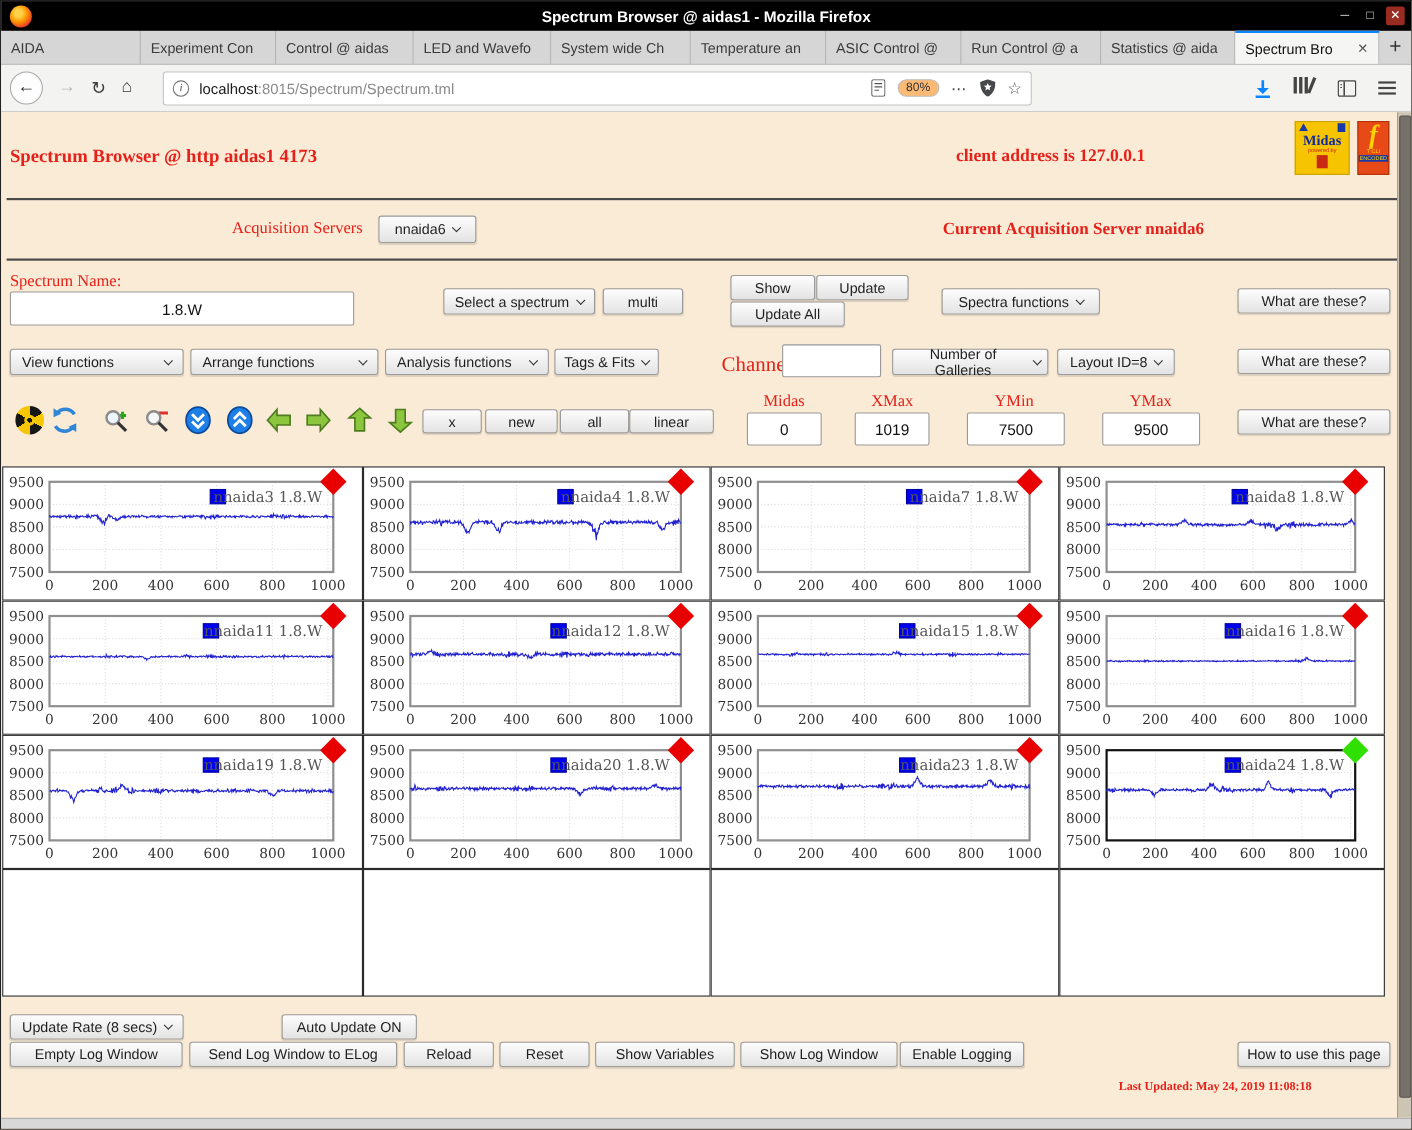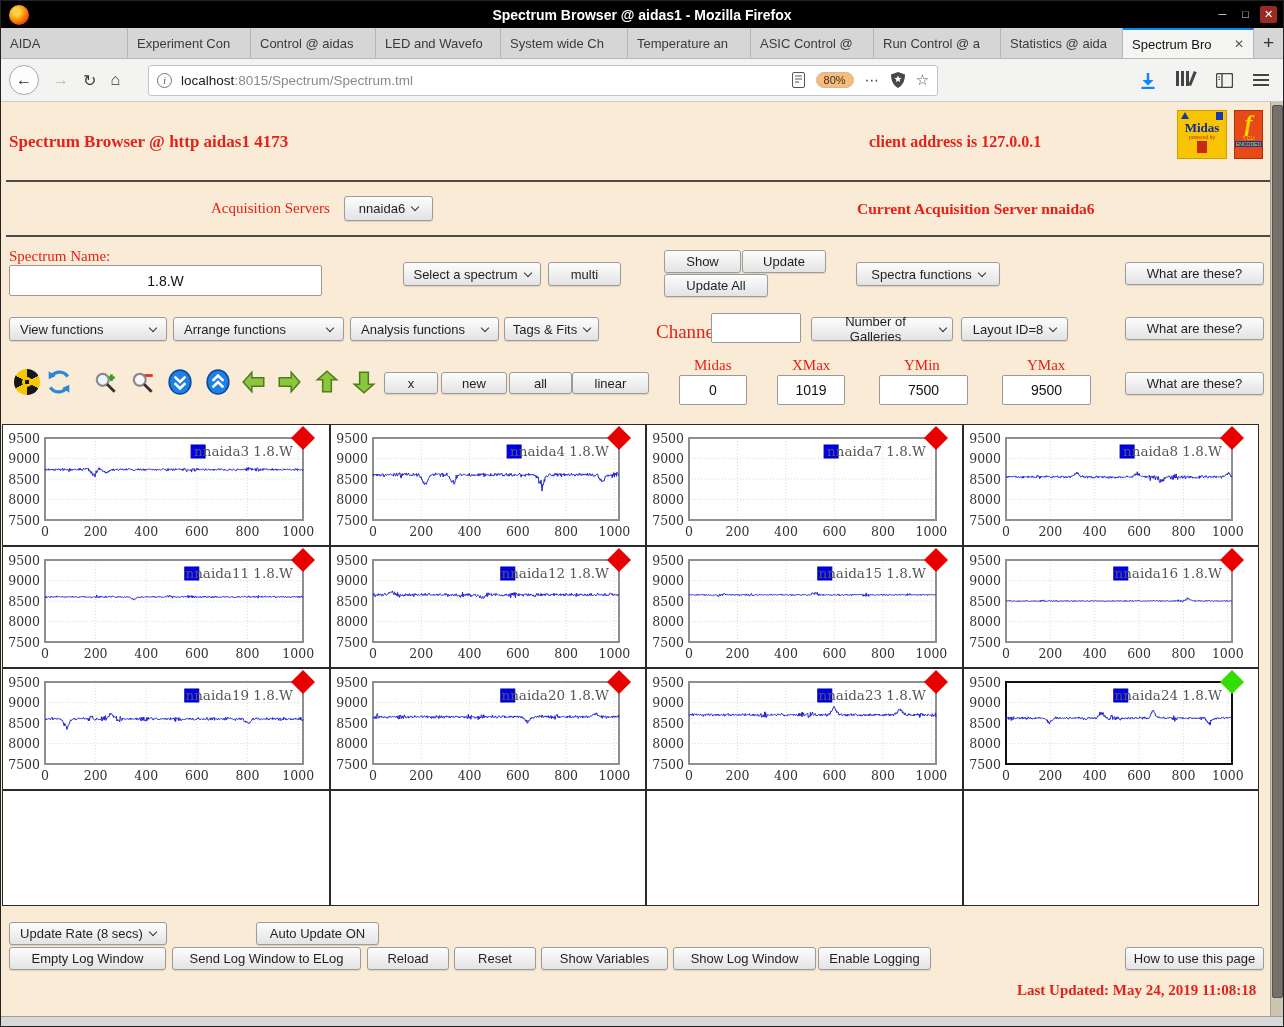--- a/index.html
+++ b/index.html
@@ -638,20 +638,20 @@
     </div>
   <div class="btn" style="left:255px; top:820px; width:123px; height:23px;">Auto Update ON</div>
   <div class="btn" style="left:8px; top:845px; width:157px; height:23px;">Empty Log Window</div>
   <div class="btn" style="left:171px; top:845px; width:189px; height:23px;">Send Log Window to ELog</div>
   <div class="btn" style="left:366px; top:845px; width:82px; height:23px;">Reload</div>
   <div class="btn" style="left:453px; top:845px; width:82px; height:23px;">Reset</div>
   <div class="btn" style="left:540px; top:845px; width:127px; height:23px;">Show Variables</div>
   <div class="btn" style="left:672px; top:845px; width:143px; height:23px;">Show Log Window</div>
   <div class="btn" style="left:817px; top:845px; width:113px; height:23px;">Enable Logging</div>
   <div class="btn" style="left:1124px; top:845px; width:139px; height:23px;">How to use this page</div>
-  <div class="abs red-serif b" style="left:1016px; top:880px; font-size:15px;">Last Updated: May 24, 2019 11:08:18</div>
+  <div class="abs red-serif b" style="left:1016px; top:880px; font-size:11px;">Last Updated: May 24, 2019 11:08:18</div>
 
   <div class="scrollbar">
       <div class="scroll-thumb"></div>
     </div>
 </div>
 
 <div class="bottomstrip"></div>
 
 </body></html>

